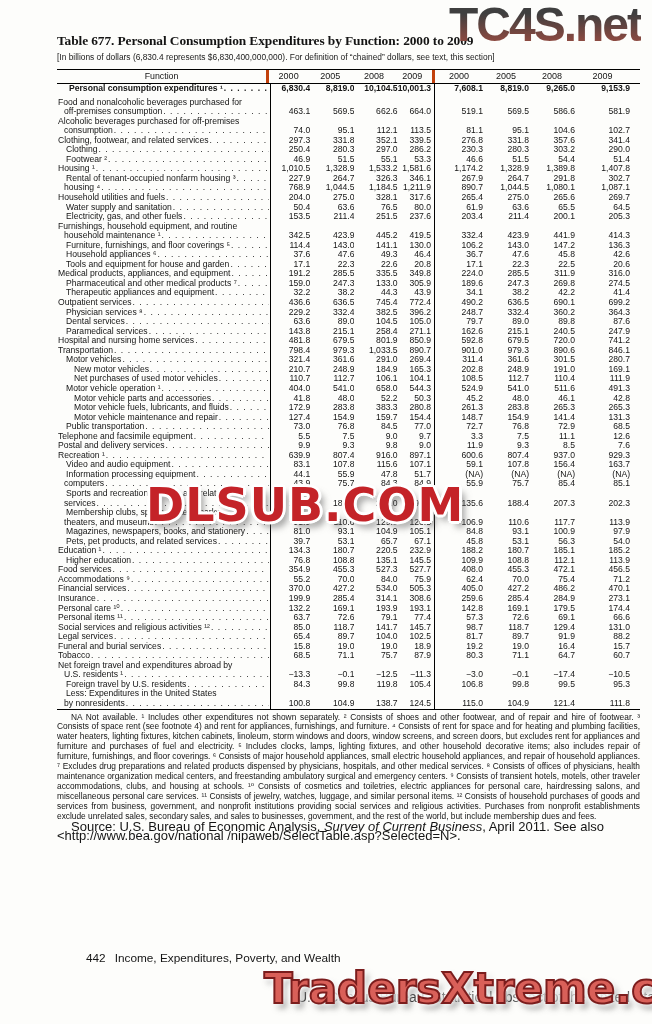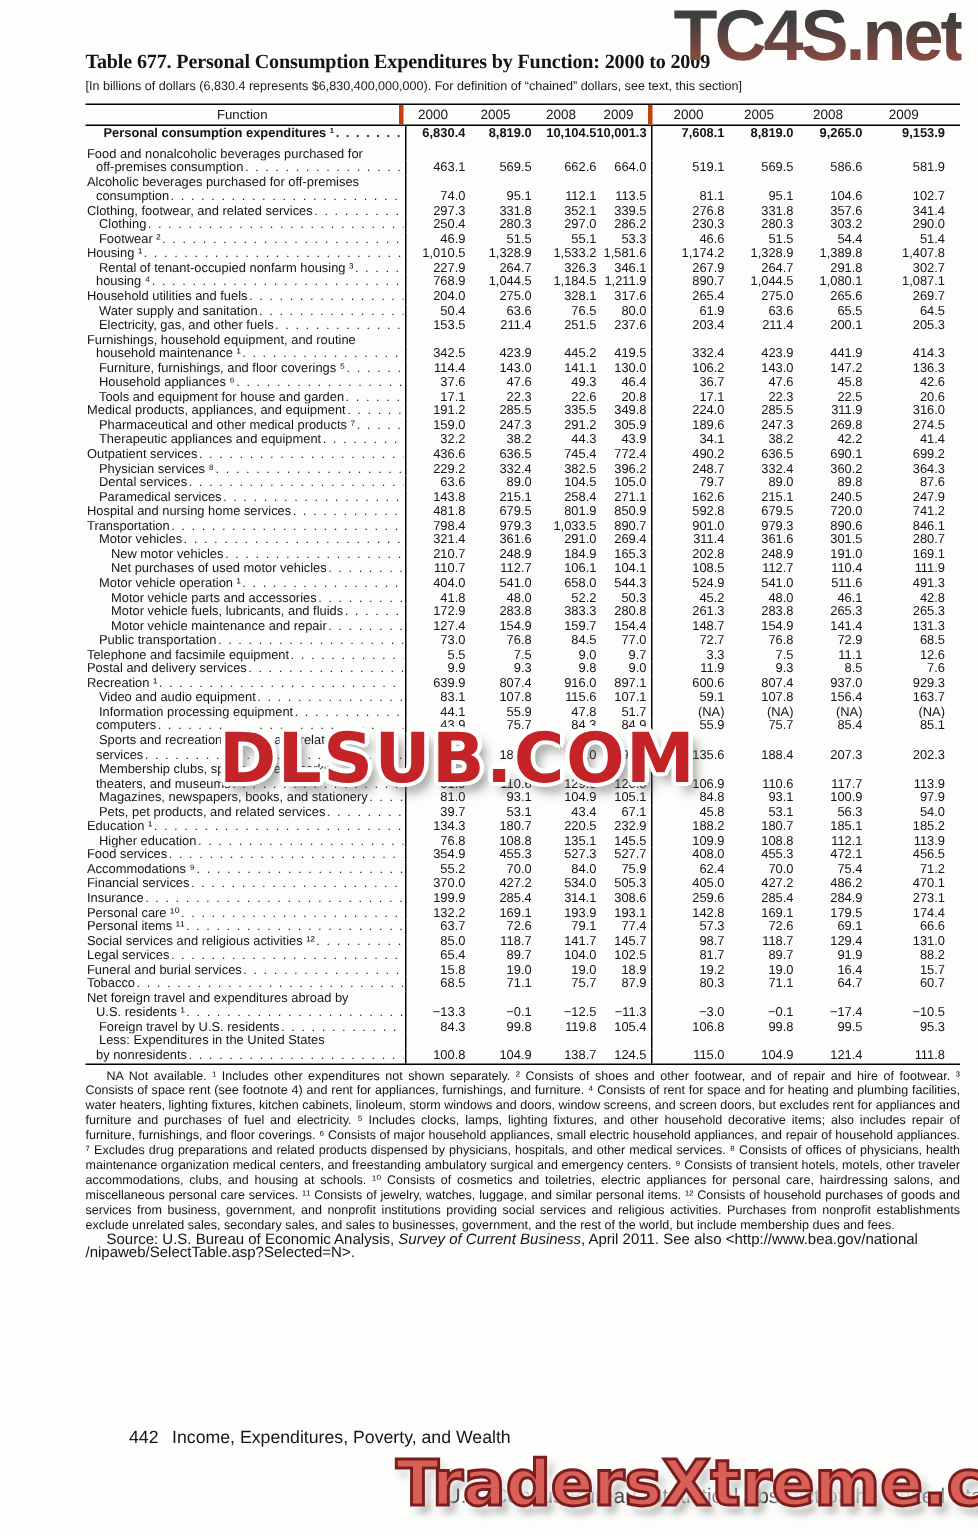--- a/index.html
+++ b/index.html
@@ -37,21 +37,21 @@
   .cur{width:163px;}
   .cha{width:205px;}
   .cell{text-align:right;white-space:nowrap;overflow:hidden;}
   .c0{width:40px;}.c1{width:45px;}.c2{width:44px;}.c3{width:34px;padding-right:3px;}
   .k0{width:48px;}.k1{width:46px;}.k2{width:46px;}.k3{width:55px;padding-right:10px;}
   .yr{text-align:center;}
   .tbody{border-bottom:1.5px solid #000;}
 
   
   .footnotes{font-size:8.35px;line-height:9.9px;text-align:justify;margin:3px 0 0 0;text-indent:14px;}
-  .source{font-size:10px;line-height:9.9px;margin:0;text-indent:14px;overflow-wrap:anywhere;}
+  .source{font-size:13px;line-height:9.9px;margin:0;text-indent:14px;overflow-wrap:anywhere;}
 
   
   .footer-left{position:absolute;left:55px;top:951px;font-size:11.8px;color:#151515;}
   .footer-left .pageno{margin-right:9px;margin-left:31px;}
   .footer-credit{position:absolute;left:297px;top:969px;font-size:14px;color:#1a1a1a;white-space:nowrap;margin-top:20px;}
 
   
   .wm-top{position:absolute;left:449px;top:-3px;font-size:48px;font-weight:800;
           font-family:"Liberation Sans",sans-serif;letter-spacing:-2px;white-space:nowrap;
           background:linear-gradient(180deg,#3f3f3f 30%,#8c4a41 80%);
@@ -460,21 +460,21 @@
             </div>
           </div>
           <div class="line">
             <div class="lbl ind1">
               <div class="t">Pharmaceutical and other medical products ⁷</div>
               <div class="leader"> . . . . . . . . . . . . . . . . . . . . . . . . . . . . . . . . . . . . . . . . . . . . . . . . . . . . . . . . . . . . . . . . . . . . . .</div>
             </div>
             <div class="cur">
               <div class="cell c0">159.0</div>
               <div class="cell c1">247.3</div>
-              <div class="cell c2">291.2</div>
+              <div class="cell c2">133.0</div>
               <div class="cell c3">305.9</div>
             </div>
             <div class="cha">
               <div class="cell k0">189.6</div>
               <div class="cell k1">247.3</div>
               <div class="cell k2">269.8</div>
               <div class="cell k3">274.5</div>
             </div>
           </div>
           <div class="line">
@@ -944,21 +944,21 @@
             </div>
           </div>
           <div class="line">
             <div class="lbl ind1">
               <div class="t">Pets, pet products, and related services</div>
               <div class="leader"> . . . . . . . . . . . . . . . . . . . . . . . . . . . . . . . . . . . . . . . . . . . . . . . . . . . . . . . . . . . . . . . . . . . . . .</div>
             </div>
             <div class="cur">
               <div class="cell c0">39.7</div>
               <div class="cell c1">53.1</div>
-              <div class="cell c2">43.4</div>
+              <div class="cell c2">65.7</div>
               <div class="cell c3">67.1</div>
             </div>
             <div class="cha">
               <div class="cell k0">45.8</div>
               <div class="cell k1">53.1</div>
               <div class="cell k2">56.3</div>
               <div class="cell k3">54.0</div>
             </div>
           </div>
           <div class="line">

